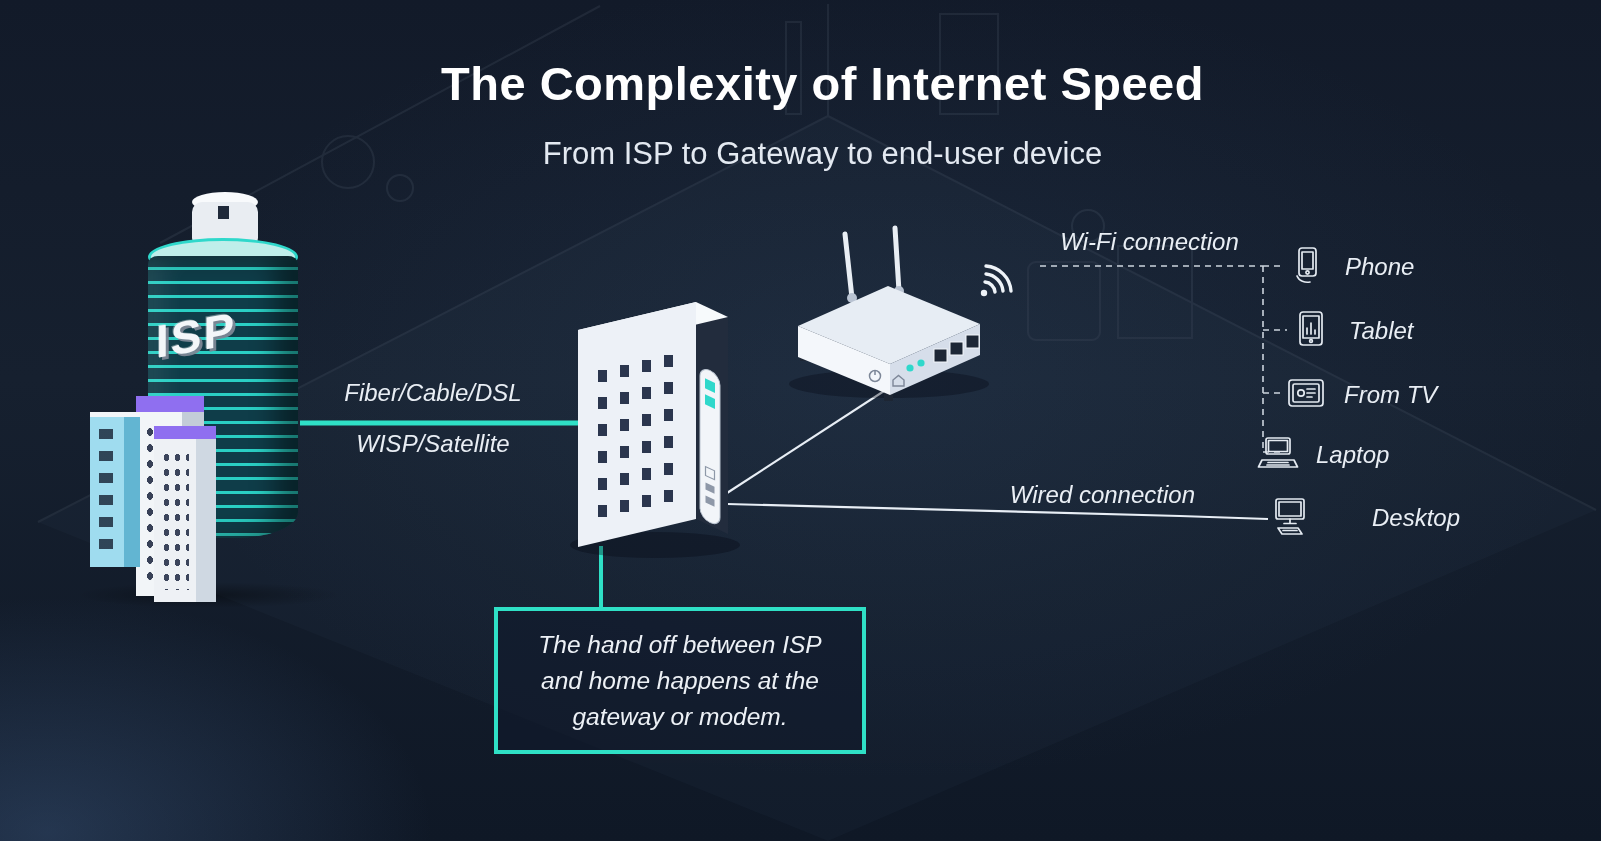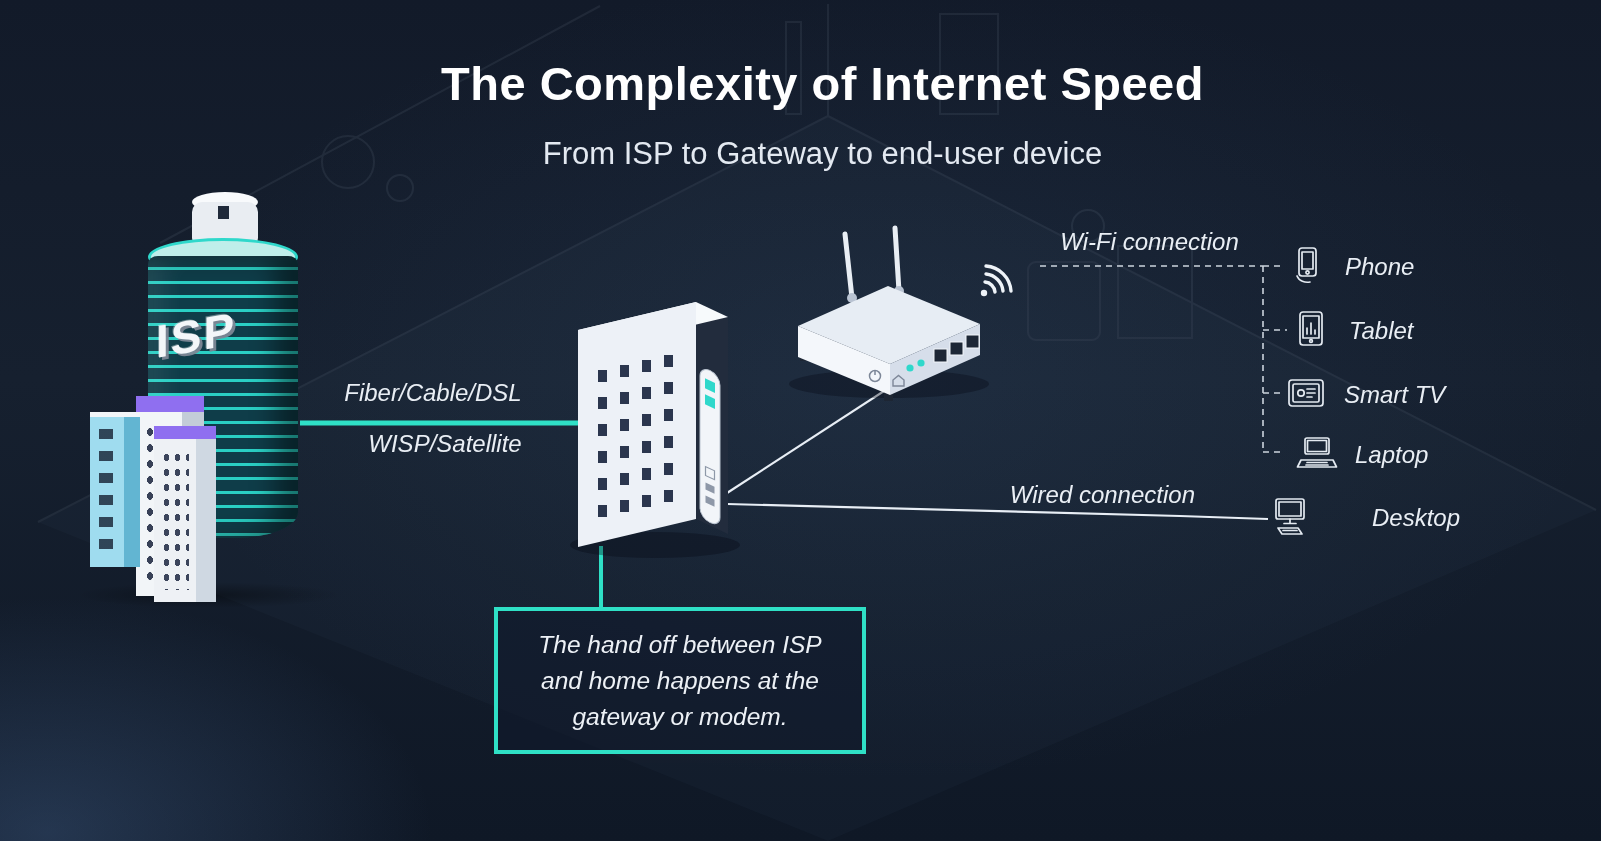--- a/index.html
+++ b/index.html
@@ -202,21 +202,21 @@
     <div class="b-blue">
       <div class="b-blue-win"></div>
     </div>
     <div class="b-front">
       <div class="b-front-band"></div>
       <div class="b-front-win"></div>
     </div>
   </div>
 
   <div class="conn-label" style="left:328px;top:379px;width:210px;">Fiber/Cable/DSL</div>
-  <div class="conn-label" style="left:340px;top:430px;width:210px;">WISP/Satellite</div>
+  <div class="conn-label" style="left:328px;top:430px;width:210px;">WISP/Satellite</div>
   <div class="conn-label" style="left:1042px;top:228px;width:215px;">Wi-Fi connection</div>
   <div class="conn-label" style="left:985px;top:481px;width:210px;text-align:right;">Wired connection</div>
 
   <div class="dev-row" style="left:1285px;top:243px;">
     <span class="dev-icon">
       <svg width="44" height="44" viewBox="0 0 44 44">
         <rect x="14" y="5" width="17" height="28" rx="3"></rect>
         <rect x="17" y="9" width="11" height="17"></rect>
         <circle cx="22.5" cy="29.5" r="1.6"></circle>
         <path d="M12,33 c2,5 8,7 13,6"></path>
@@ -239,24 +239,24 @@
 
   <div class="dev-row" style="left:1284px;top:371px;">
     <span class="dev-icon">
       <svg width="44" height="44" viewBox="0 0 44 44">
         <rect x="5" y="9" width="34" height="26" rx="3"></rect>
         <rect x="9" y="13" width="26" height="18" rx="1.5"></rect>
         <circle cx="17" cy="22" r="3.2"></circle>
         <path d="M23,18 h8 M23,22 h8 M23,26 h5"></path>
       </svg>
     </span>
-    <span class="dev-label">Smart TV</span>
-  </div>
-
-  <div class="dev-row" style="left:1295px;top:431px;">
+    <span class="dev-label">From TV</span>
+  </div>
+
+  <div class="dev-row" style="left:1256px;top:431px;">
     <span class="dev-icon">
       <svg width="44" height="44" viewBox="0 0 44 44">
         <rect x="10" y="7" width="24" height="16" rx="2"></rect>
         <rect x="12.5" y="9.5" width="19" height="11"></rect>
         <path d="M6,29 h32 l3.5,7 h-39 z"></path>
         <path d="M12,31.5 h20 M11,34 h22"></path>
       </svg>
     </span>
     <span class="dev-label">Laptop</span>
   </div>

